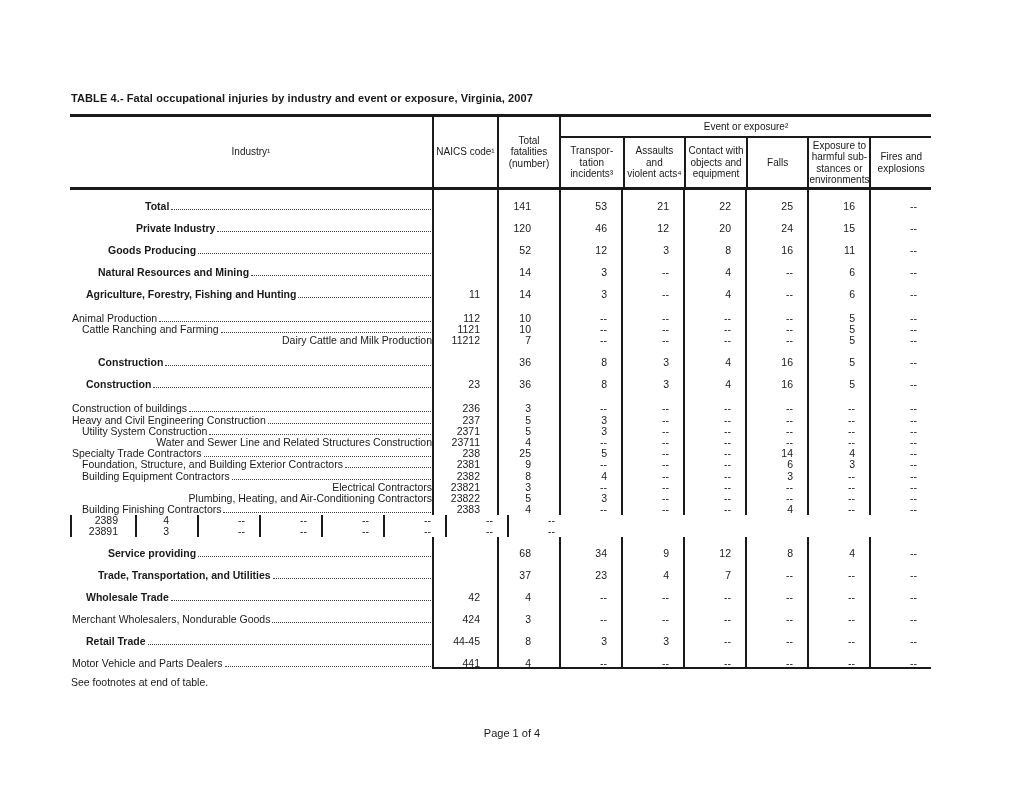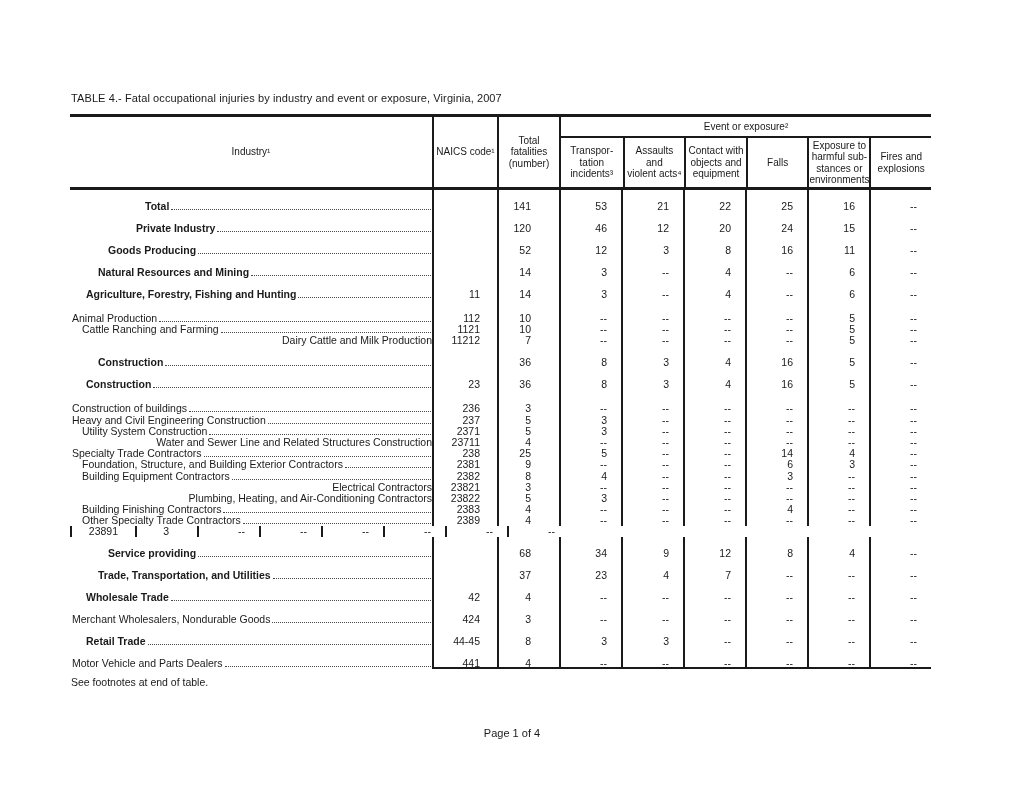--- a/index.html
+++ b/index.html
@@ -6,21 +6,21 @@
   body {
     width:1024px; height:791px;
     background:#ffffff;
     font-family:"Liberation Sans","DejaVu Sans",sans-serif;
     color:#1a1a1a;
     position:relative;
     overflow:hidden;
   }
   .title {
     position:absolute; left:71px; top:92px;
-    font-size:11px; font-weight:normal; letter-spacing:.1px;
+    font-size:11px; font-weight:bold; letter-spacing:.1px;
   }
   .tbl { position:absolute; left:70px; top:114px; width:861px; }
 
   
   .thead {
     display:flex; height:76px; box-sizing:border-box;
     border-top:3px solid #1a1a1a; border-bottom:3px solid #1a1a1a;
   }
   .th {
     display:flex; align-items:center; justify-content:center;
@@ -383,24 +383,20 @@
         <div class="c c-naics">2383</div>
         <div class="c c-total">4</div>
         <div class="c c-ev">--</div>
         <div class="c c-ev">--</div>
         <div class="c c-ev">--</div>
         <div class="c c-ev">4</div>
         <div class="c c-ev">--</div>
         <div class="c c-ev">--</div>
       </div>
       <div class="row">
-        <div class="c c-ind i1">
-          <span class="lbl">Other Specialty Trade Contractors</span>
-          <span class="leader"></span>
-        </div>
         <div class="c c-naics">2389</div>
         <div class="c c-total">4</div>
         <div class="c c-ev">--</div>
         <div class="c c-ev">--</div>
         <div class="c c-ev">--</div>
         <div class="c c-ev">--</div>
         <div class="c c-ev">--</div>
         <div class="c c-ev">--</div>
       </div>
       <div class="row">

